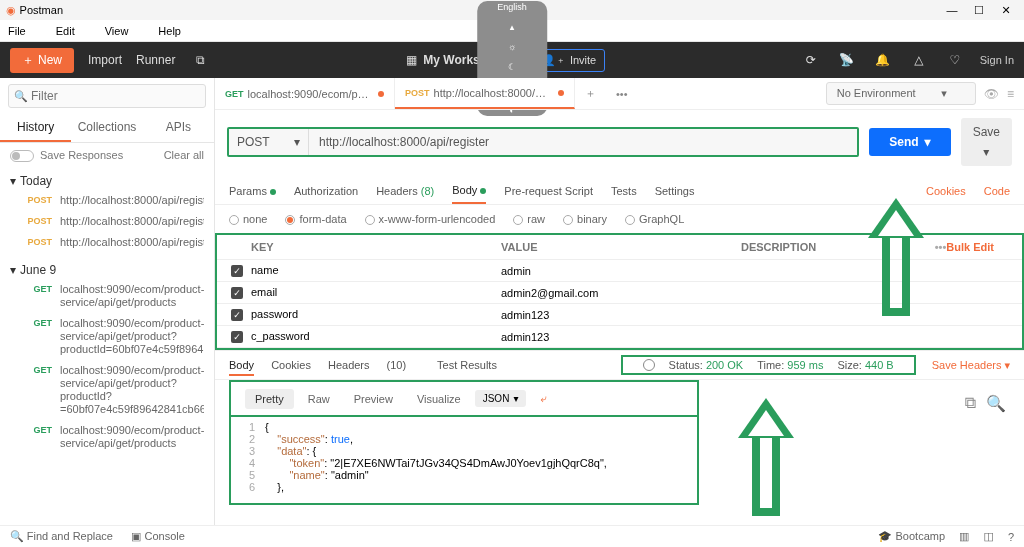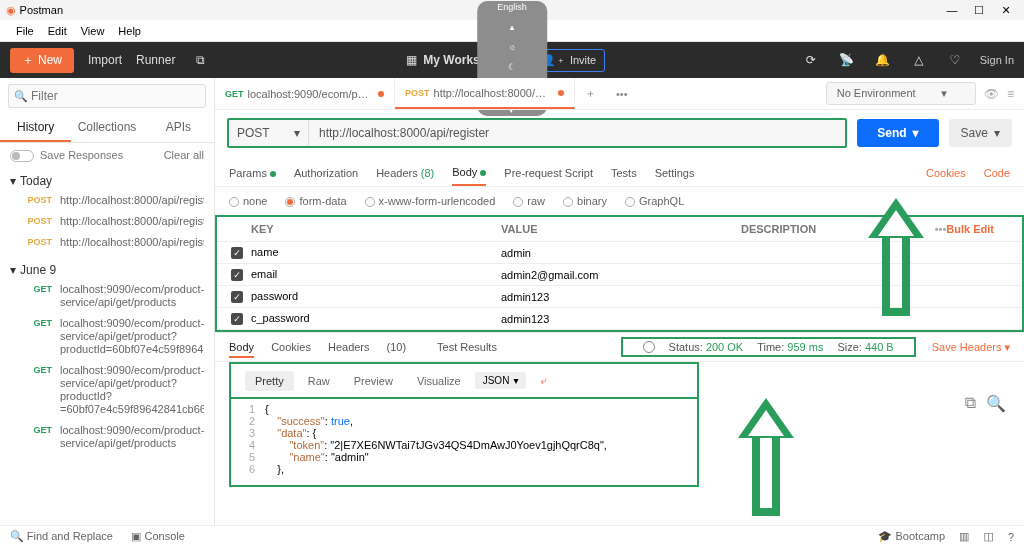--- a/index.html
+++ b/index.html
@@ -1,21 +1,21 @@
 <!DOCTYPE html>
 <html><head>
 <meta charset="utf-8">
 <style>
   * { box-sizing: border-box; margin: 0; padding: 0; font-family: -apple-system, BlinkMacSystemFont, "Segoe UI", Arial, sans-serif; }
   html, body { width: 1024px; height: 547px; overflow: hidden; background: #fff; }
   .titlebar { height: 20px; display: flex; align-items: center; justify-content: space-between; padding: 0 6px; font-size: 11px; background: #f4f4f4; }
   .titlebar .left { display:flex; align-items:center; gap:4px; }
   .titlebar .center-pill { position:absolute; left:50%; transform:translateX(-50%); top:1px;  background:#8d8d8d; color:#fff; border-radius:10px; font-size:9px; padding:1px 20px; display:flex; gap:10px; align-items:center;flex-direction:column;}
   .titlebar .win-controls span { display:inline-block; width:24px; text-align:center; }
-  .menubar { height:22px; font-size:11px; display:flex; align-items:center; gap:14px; padding:0 16px; border-bottom:1px solid #e5e5e5; }
+  .menubar { height:22px; font-size:11px; display:flex; align-items:center; gap:30px; padding:0 8px; border-bottom:1px solid #e5e5e5; }
   .toolbar { height:36px; background:#2b2b2b; color:#ddd; display:flex; align-items:center; padding:0 10px; gap:14px; font-size:12px; }
   .btn-new { background:#f26b3a; color:#fff; padding:4px 12px; border-radius:3px; font-size:12px; display:flex; gap:4px; align-items:center;}
   .toolbar .spacer { flex:1; }
   .ws { display:flex; align-items:center; gap:6px; }
   .toolbar .icon-btn { width:22px; height:22px; display:inline-flex; align-items:center; justify-content:center; border-radius:3px; }
   .invite { border:1px solid #3b82f6; padding:3px 8px; border-radius:3px; font-size:11px;}
   .signin {  font-size:11px; color:#ccc;}
   .main { display:flex; height: calc(547px - 20px - 22px - 36px - 22px); }
   .sidebar { width:215px; border-right:1px solid #e5e5e5; display:flex; flex-direction:column; font-size:12px; }
   .filter-wrap { padding:6px 8px; }
@@ -45,21 +45,21 @@
   .plusbtn { padding:0 10px; color:#888;}
   .envbar { margin-left:auto; display:flex; align-items:center; gap:8px; padding-right:10px;}
   .env-sel { border:1px solid #ddd; background:#f7f7f7; font-size:11px; padding:4px 28px 4px 10px; border-radius:3px; color:#666; width:150px;}
   .req-title-row { display:flex; align-items:center; justify-content:space-between; padding:6px 12px; font-size:13px; color:#555; border-bottom:1px solid #eee;}
   .build { color:#bbb; font-size:10px; margin-right:8px;}
   .url-row { display:flex; gap:10px; padding:8px 12px; align-items:center;}
   .url-box { flex:1; display:flex; border:2px solid #2a9d5c; border-radius:2px; background:#f7f7f7; height:30px;}
   .method-sel { width:80px; border:none; border-right:1px solid #ddd; background:transparent; font-size:12px; padding:0 8px; display:flex; align-items:center; justify-content:space-between; color:#555;}
   .url-input { flex:1; border:none; background:transparent; padding:0 10px; font-size:12px; color:#555;}
   .send-btn { background:#0d6efd; color:#fff; padding:7px 20px; border-radius:3px; font-size:12px; font-weight:600; display:flex; align-items:center; gap:6px;}
-  .save-btn { background:#eee; color:#555; padding:7px 12px; border-radius:3px; font-size:12px; display:flex; align-items:center; gap:6px;}
+  .save-btn { background:#eee; color:#555; padding:7px 12px; border-radius:3px; font-size:12px; display:flex; align-items:center; gap:6px;flex-direction:column;}
   .req-tabs { display:flex; gap:18px; padding:4px 14px 0; font-size:11px; color:#555; border-bottom:1px solid #eee; align-items:center;}
   .req-tabs .rt { padding:6px 0; position:relative;}
   .gdot{ display:inline-block; width:6px; height:6px; border-radius:50%; background:#2a9d5c; margin-left:3px;}
   .req-tabs .rt.active { color:#222; border-bottom:2px solid #f26b3a;}
   .req-tabs .rt .cnt { color:#2a9d5c;}
   .req-tabs .spacer { flex:1;}
   .link-orange { color:#f26b3a !important; font-size:11px; }
   .body-opts { display:flex; gap:18px; padding:8px 14px; font-size:11px; color:#666; align-items:center;}
   .radio { width:10px; height:10px; border:1px solid #aaa; border-radius:50%; display:inline-flex; align-items:center; justify-content:center; margin-right:4px; vertical-align:middle;}
   .radio.sel::after{content:""; width:6px; height:6px; border-radius:50%; background:#f26b3a;}

